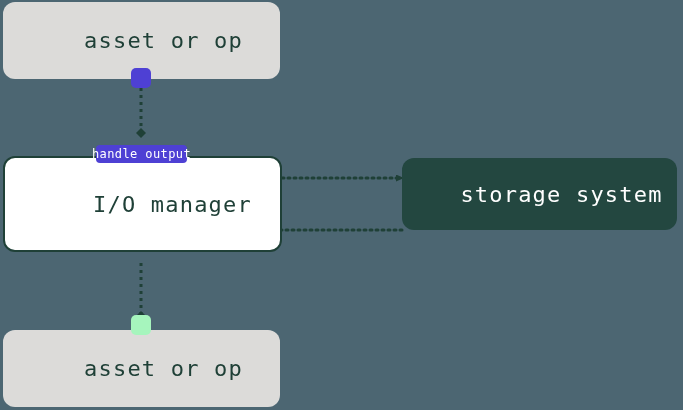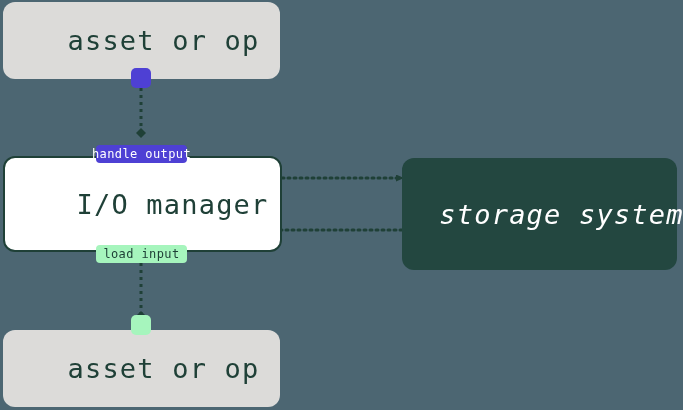--- a/index.html
+++ b/index.html
@@ -20,21 +20,21 @@
   }
   .node {
     position: absolute;
     box-sizing: border-box;
     display: flex;
     align-items: center;
     justify-content: center;
     border-radius: 12px;
   }
   .node-label {
-    font-size: 27px;
+    font-size: 22px;
     letter-spacing: 1.2px;
     white-space: nowrap;
     margin-left: 44px;
   }
 
   
   .node-asset {
     left: 3px;
     width: 277px;
     height: 77px;
@@ -54,23 +54,22 @@
     border: 2px solid #1f4037;
     padding-left: 16px;
   }
   #node-io-manager .node-label { color: #1f4037; }
 
   
   #node-storage {
     left: 402px;
     top: 158px;
     width: 275px;
-    height: 112px;
+    height: 72px;
     background: #234740;
-    font-style: italic;
   }
   #node-storage .node-label { color: #ffffff; }
 
   
   #edges-layer {
     position: absolute;
     left: 0; top: 0;
     width: 683px;
     height: 410px;
     pointer-events: none;
@@ -170,15 +169,14 @@
   </div>
 
   <div class="node node-asset" id="node-asset-bottom">
     <span class="node-label">asset or op</span>
   </div>
 
   <div class="port" id="port-handle-output"></div>
   <div class="port" id="port-load-input"></div>
 
   <div class="edge-label" id="edge-label-handle-output">handle output</div>
-  <div class="edge-label" id="edge-label-load-input">load input</div>
 
 </div>
 
 </body></html>

